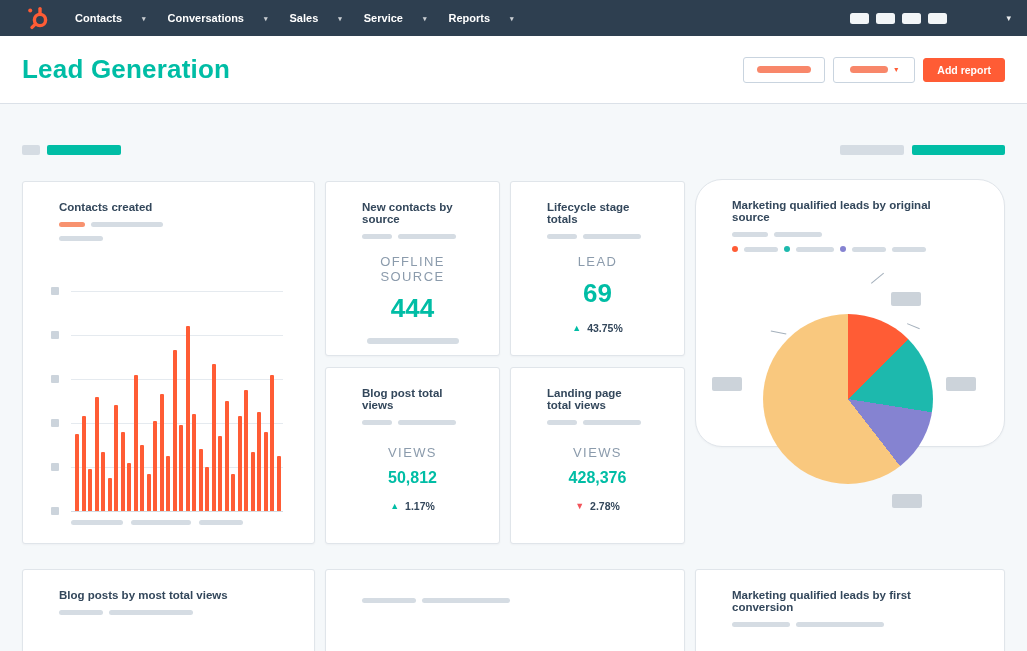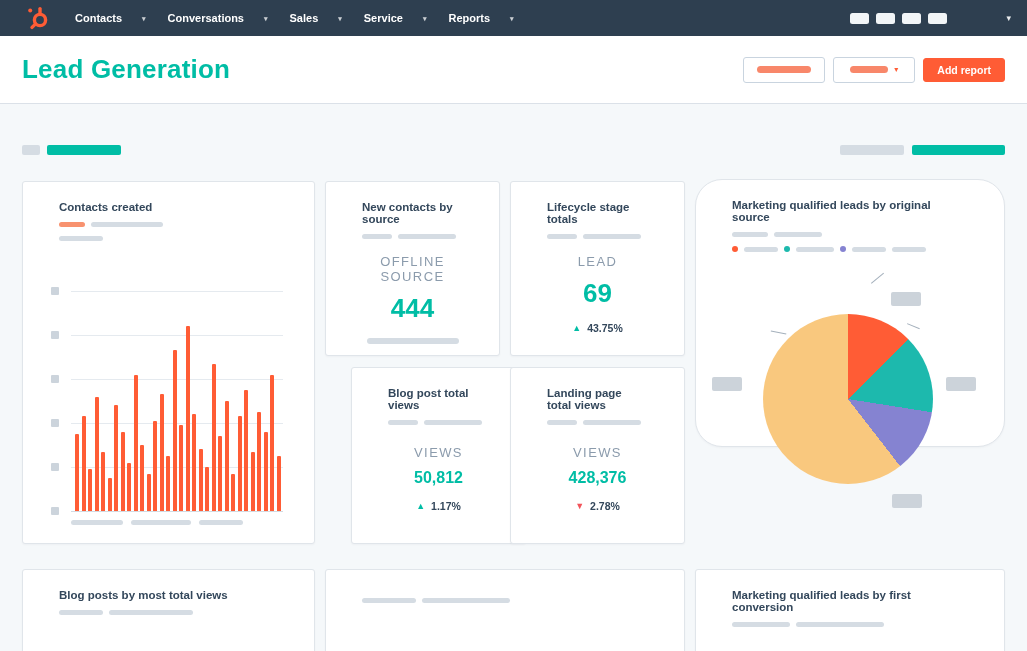--- a/index.html
+++ b/index.html
@@ -39,21 +39,21 @@
   
   .card { position:absolute; background:#fff; border:1px solid #e0e5ea; border-radius:3px; padding:19px 36px; box-shadow:0 1px 2px rgba(45,62,80,.04); }
   .card h3 { font-size:11.5px; color:#33475b; font-weight:bold; }
   .ph { display:inline-block; height:5px; border-radius:2.5px; background:#d5dce3; }
   .ph.orange { background:#f8926f; }
   .ph-row { display:flex; align-items:center; gap:6px; margin-top:9px; }
   .c1 { left:22px;  top:77px;  width:293px; height:363px; }
   .c2 { left:325px; top:77px;  width:175px; height:175px; }
   .c3 { left:510px; top:77px;  width:175px; height:175px; }
   .c4 { left:695px; top:75px;  width:310px; height:268px;border-radius:27px; }
-  .c5 { left:325px; top:263px; width:175px; height:177px;margin-left:26px; }
+  .c5 { left:325px; top:263px; width:175px; height:177px; }
   .c6 { left:510px; top:263px; width:175px; height:177px; }
   .c7 { left:22px;  top:465px; width:293px; height:160px; }
   .c8 { left:325px; top:465px; width:360px; height:160px; }
   .c9 { left:695px; top:465px; width:310px; height:160px; }
 
   
   .stat { margin-top:15px; text-align:center; }
   .stat-label { font-size:13px; letter-spacing:1.4px; color:#8b9bac; }
   .stat-value { margin-top:9px; font-size:26px; font-weight:600; color:#00bda5; }
   .stat-value.sm { font-size:16px; }

